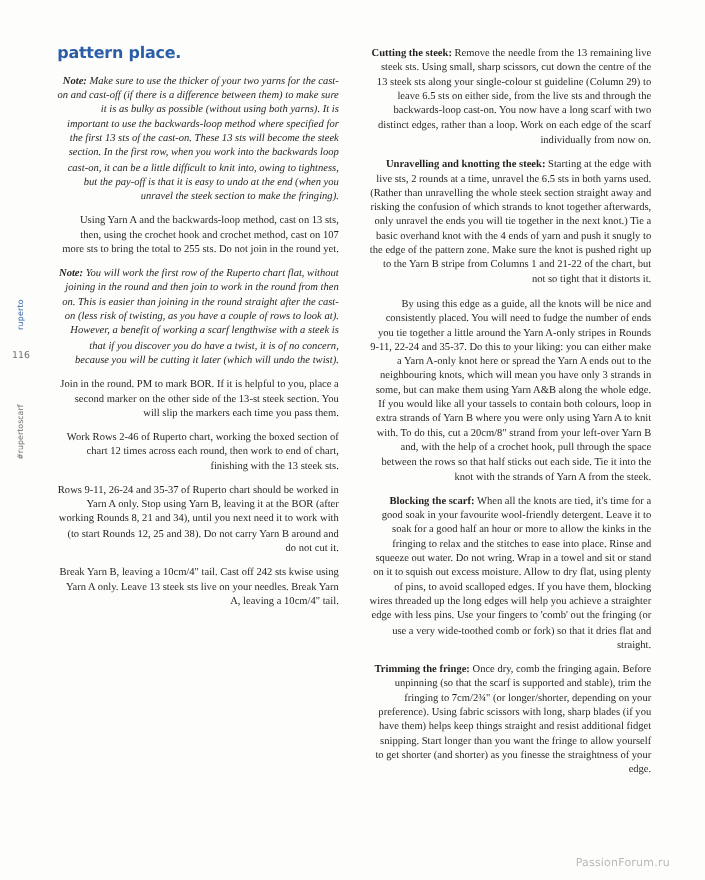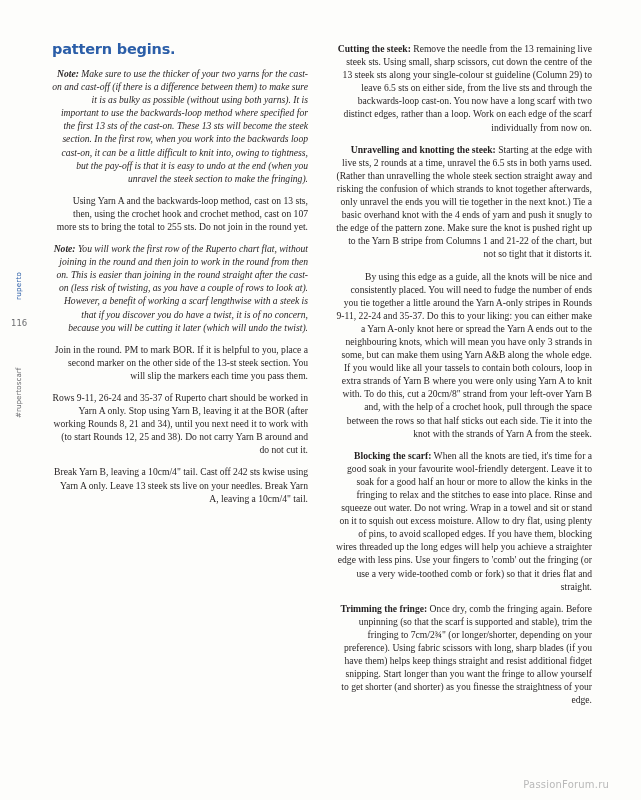--- a/index.html
+++ b/index.html
@@ -109,31 +109,32 @@
 
 <div class="page">
 
   <div class="margin-tag blue">ruperto</div>
   <div class="page-num">116</div>
   <div class="hash-tag">#rupertoscarf</div>
 
   <div class="columns">
 
     <div class="col">
-      <h2 class="section-head">pattern begins.</h2>
+      <h2 class="section-head">pattern place.</h2>
 
       <p class="ital"><span class="lead">Note:</span><span> Make sure to use the thicker of your two yarns for the cast-on and cast-off (if there is a difference between them) to make sure it is as bulky as possible (without using both yarns). It is important to use the backwards-loop method where specified for the first 13 sts of the cast-on. These 13 sts will become the steek section. In the first row, when you work into the backwards loop cast-on, it can be a little difficult to knit into, owing to tightness, but the pay-off is that it is easy to undo at the end (when you unravel the steek section to make the fringing).</span></p>
 
       <p><span>Using Yarn A and the backwards-loop method, cast on 13 sts, then, using the crochet hook and crochet method, cast on 107 more sts to bring the total to 255 sts. Do not join in the round yet.</span></p>
 
       <p class="ital"><span class="lead">Note:</span><span> You will work the first row of the Ruperto chart flat, without joining in the round and then join to work in the round from then on. This is easier than joining in the round straight after the cast-on (less risk of twisting, as you have a couple of rows to look at). However, a benefit of working a scarf lengthwise with a steek is that if you discover you do have a twist, it is of no concern, because you will be cutting it later (which will undo the twist).</span></p>
 
 
       <p><span>Join in the round. PM to mark BOR. If it is helpful to you, place a second marker on the other side of the 13-st steek section. You will slip the markers each time you pass them.</span></p>
 
+      <p><span>Work Rows 2-46 of Ruperto chart, working the boxed section of chart 12 times across each round, then work to end of chart, finishing with the 13 steek sts.</span></p>
 
       <p><span>Rows 9-11, 26-24 and 35-37 of Ruperto chart should be worked in Yarn A only. Stop using Yarn B, leaving it at the BOR (after working Rounds 8, 21 and 34), until you next need it to work with (to start Rounds 12, 25 and 38). Do not carry Yarn B around and do not cut it.</span></p>
 
       <p><span>Break Yarn B, leaving a 10cm/4" tail. Cast off 242 sts kwise using Yarn A only. Leave 13 steek sts live on your needles. Break Yarn A, leaving a 10cm/4" tail.</span></p>
     </div>
 
     <div class="col">
 
       <p><span class="lead-up">Cutting the steek:</span><span> Remove the needle from the 13 remaining live steek sts. Using small, sharp scissors, cut down the centre of the 13 steek sts along your single-colour st guideline (Column 29) to leave 6.5 sts on either side, from the live sts and through the backwards-loop cast-on. You now have a long scarf with two distinct edges, rather than a loop. Work on each edge of the scarf individually from now on.</span></p>
 

